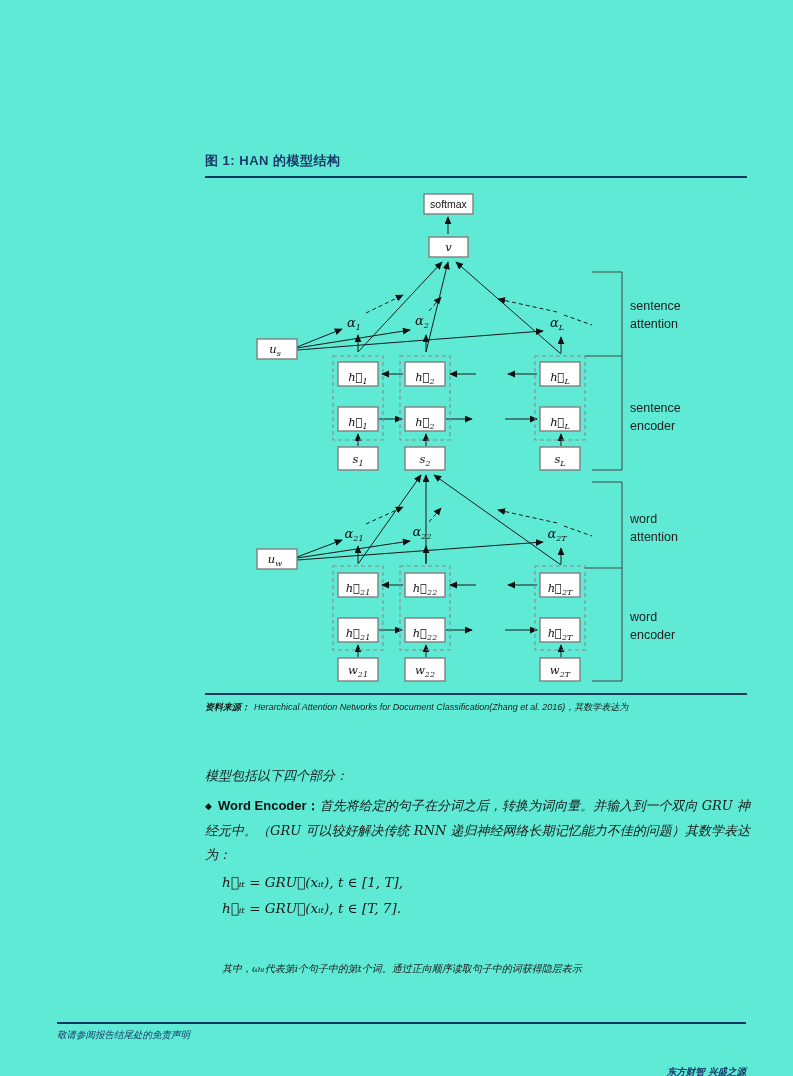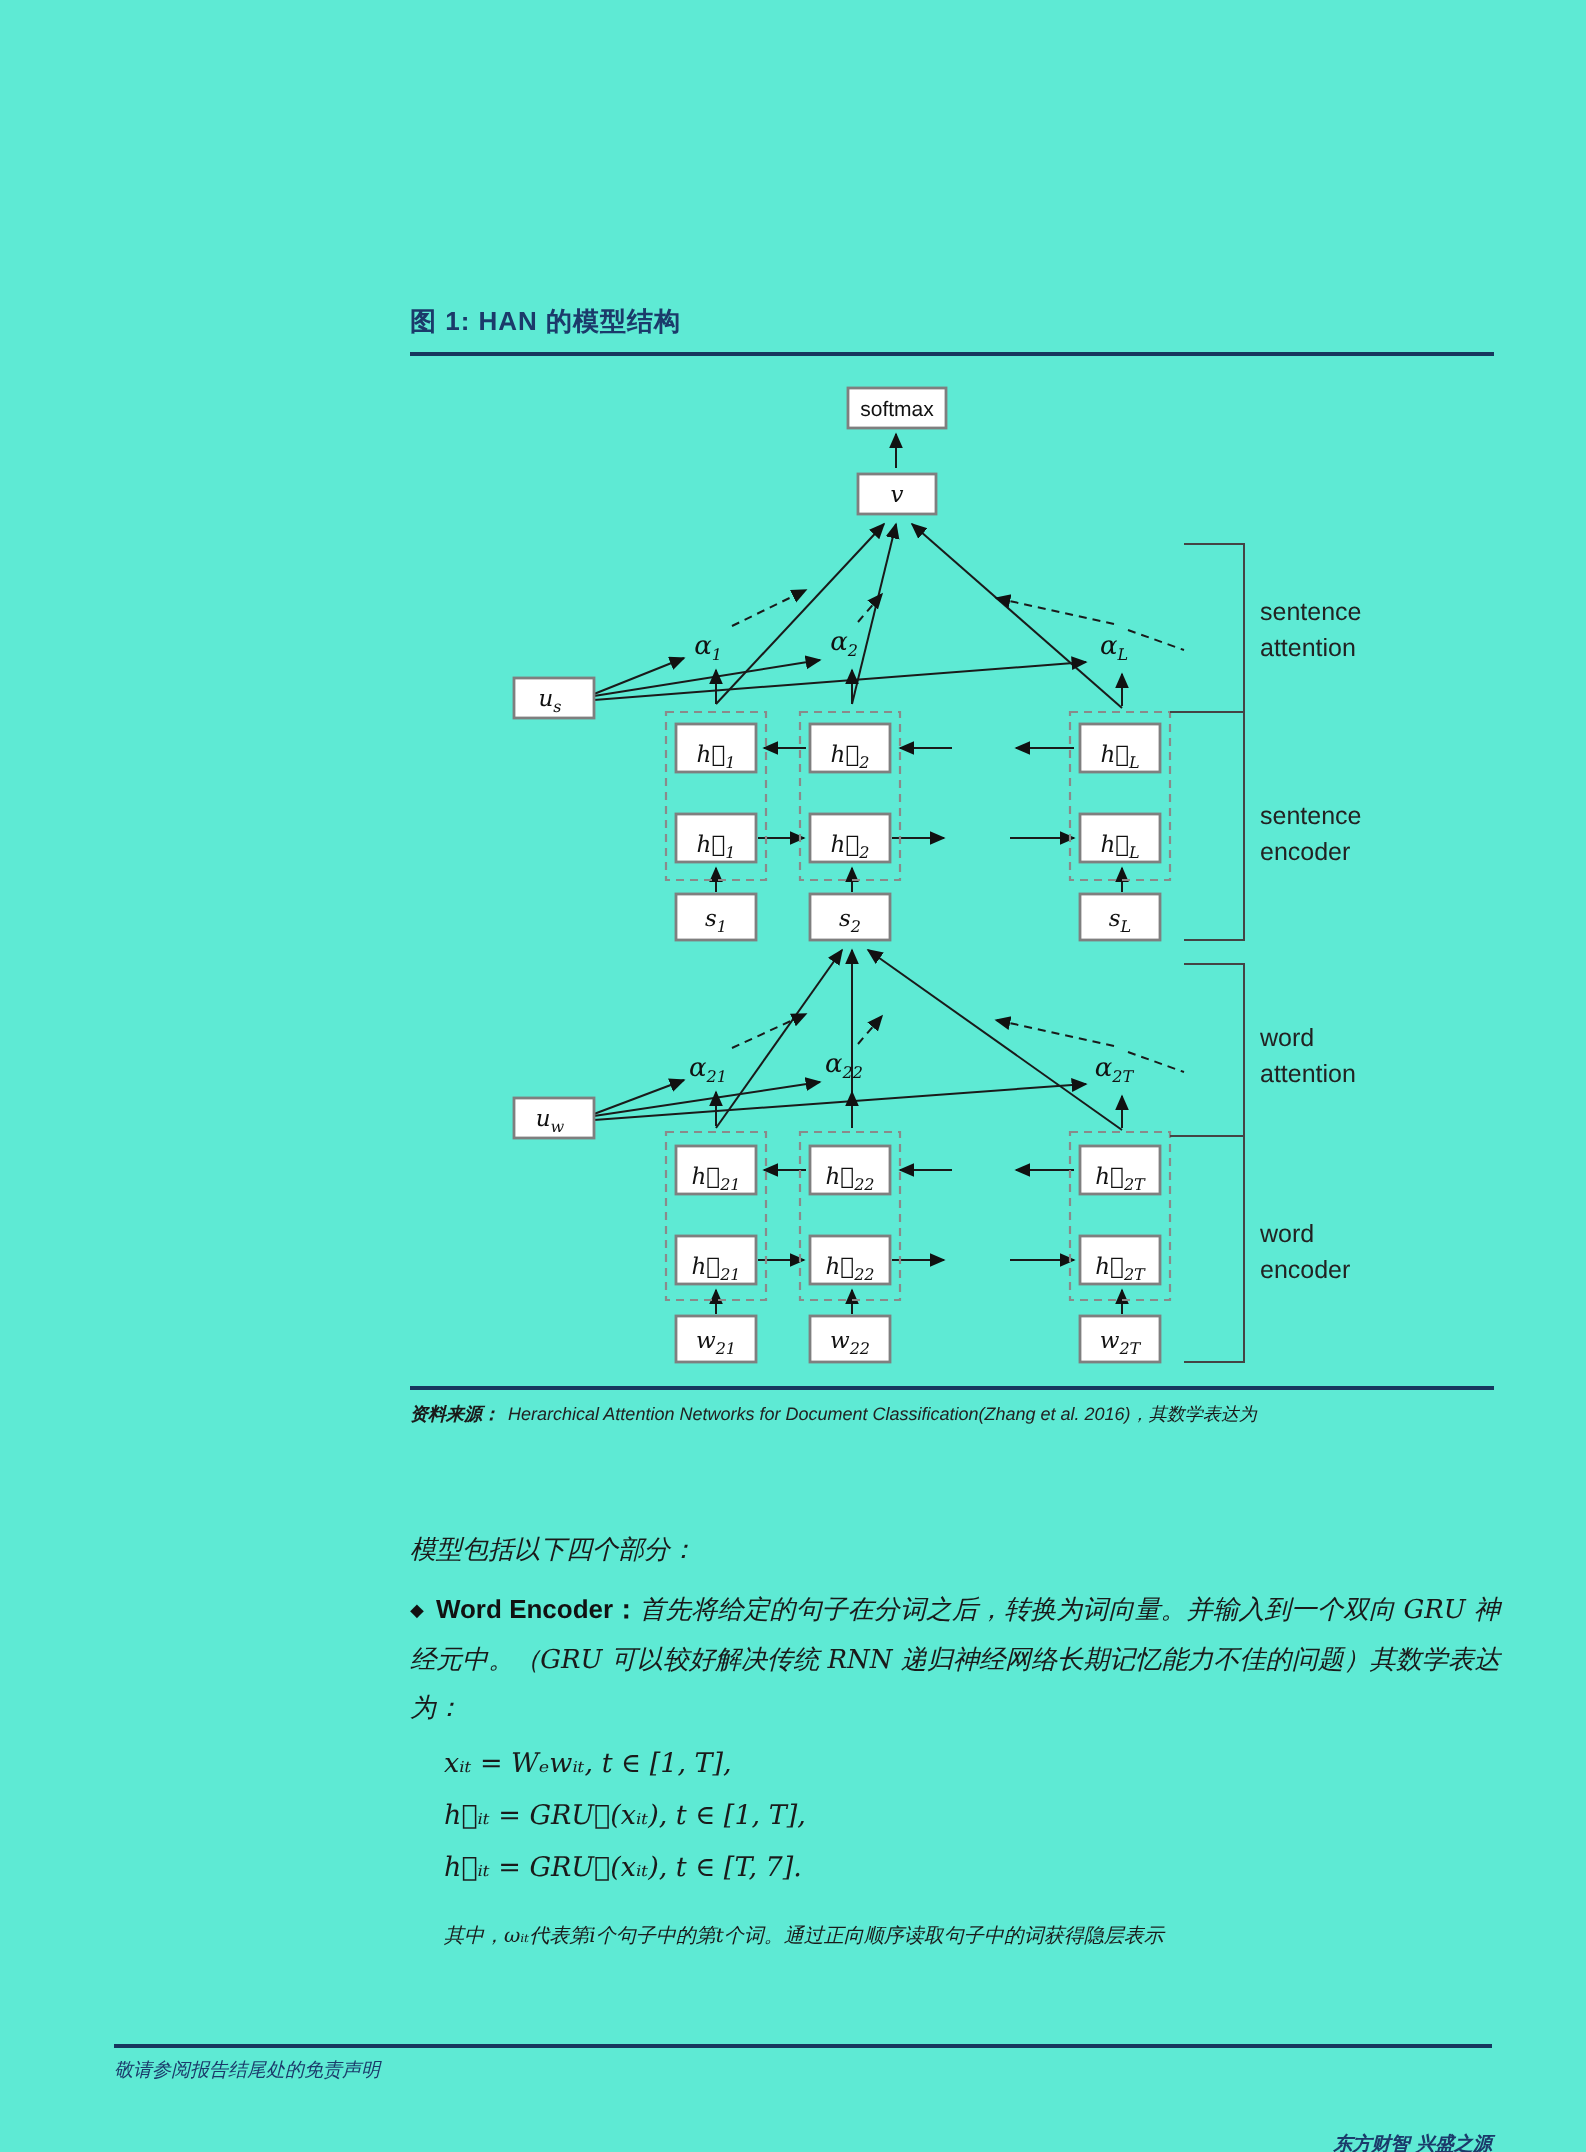--- a/index.html
+++ b/index.html
@@ -217,21 +217,20 @@
     <span class="lbl cjk">资料来源：</span><span class="en">Herarchical Attention Networks for Document Classification(Zhang et al. 2016)，</span><span class="cjk">其数学表达为</span>
   </div>
 
   <div class="abs bullet-para cjk">
     <span class="bullet-glyph">◆</span><span class="term">Word Encoder：</span><span>首先将给定的句子在分词之后，转换为词向量。并输入到一个双向 GRU 神经元中。（GRU 可以较好解决传统 RNN 递归神经网络长期记忆能力不佳的问题）其数学表达为：</span>
   </div>
 
   <div class="abs intro cjk">模型包括以下四个部分：</div>
 
   <div class="abs formulas">
-    <div class="formula">xᵢₜ = Wₑwᵢₜ, t ∈ [1, T],</div>
     <div class="formula">h⃗ᵢₜ = GRU⃗(xᵢₜ), t ∈ [1, T],</div>
     <div class="formula">h⃖ᵢₜ = GRU⃖(xᵢₜ), t ∈ [T, 7].</div>
   </div>
 
   <div class="abs lastp cjk">其中，ωᵢₜ代表第i个句子中的第t个词。通过正向顺序读取句子中的词获得隐层表示</div>
 
   <div class="abs rule footer-rule"></div>
   <div class="abs footer-left">敬请参阅报告结尾处的免责声明</div>
   <div class="abs footer-right">东方财智 兴盛之源</div>
 

